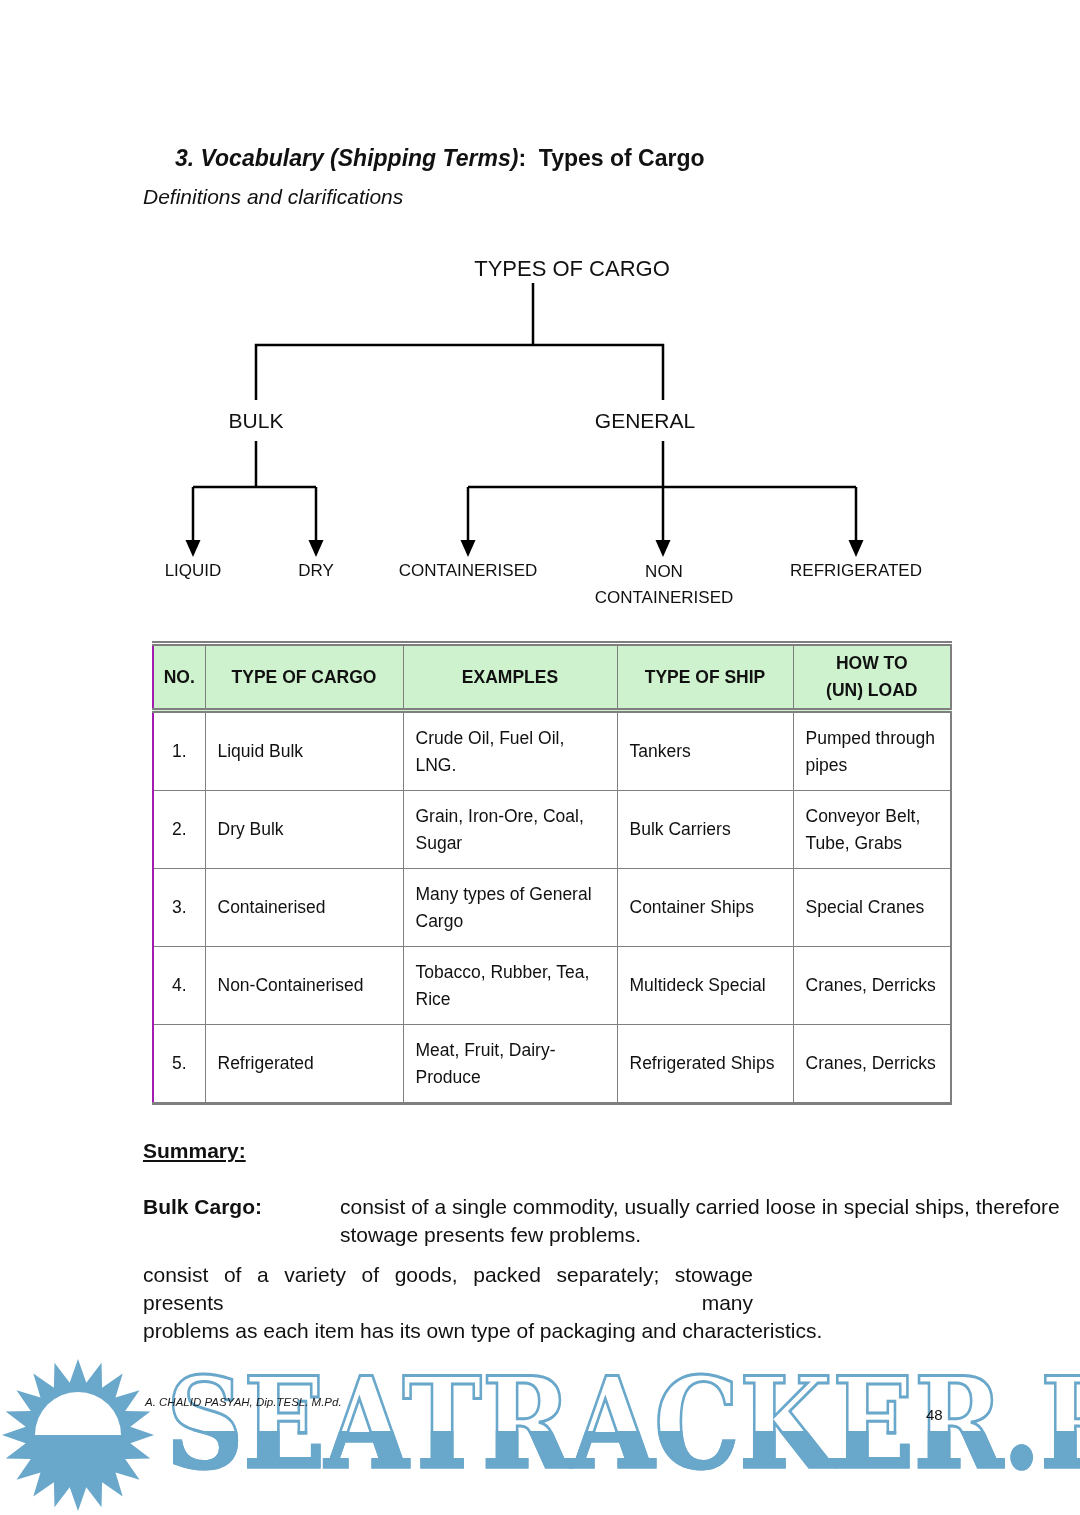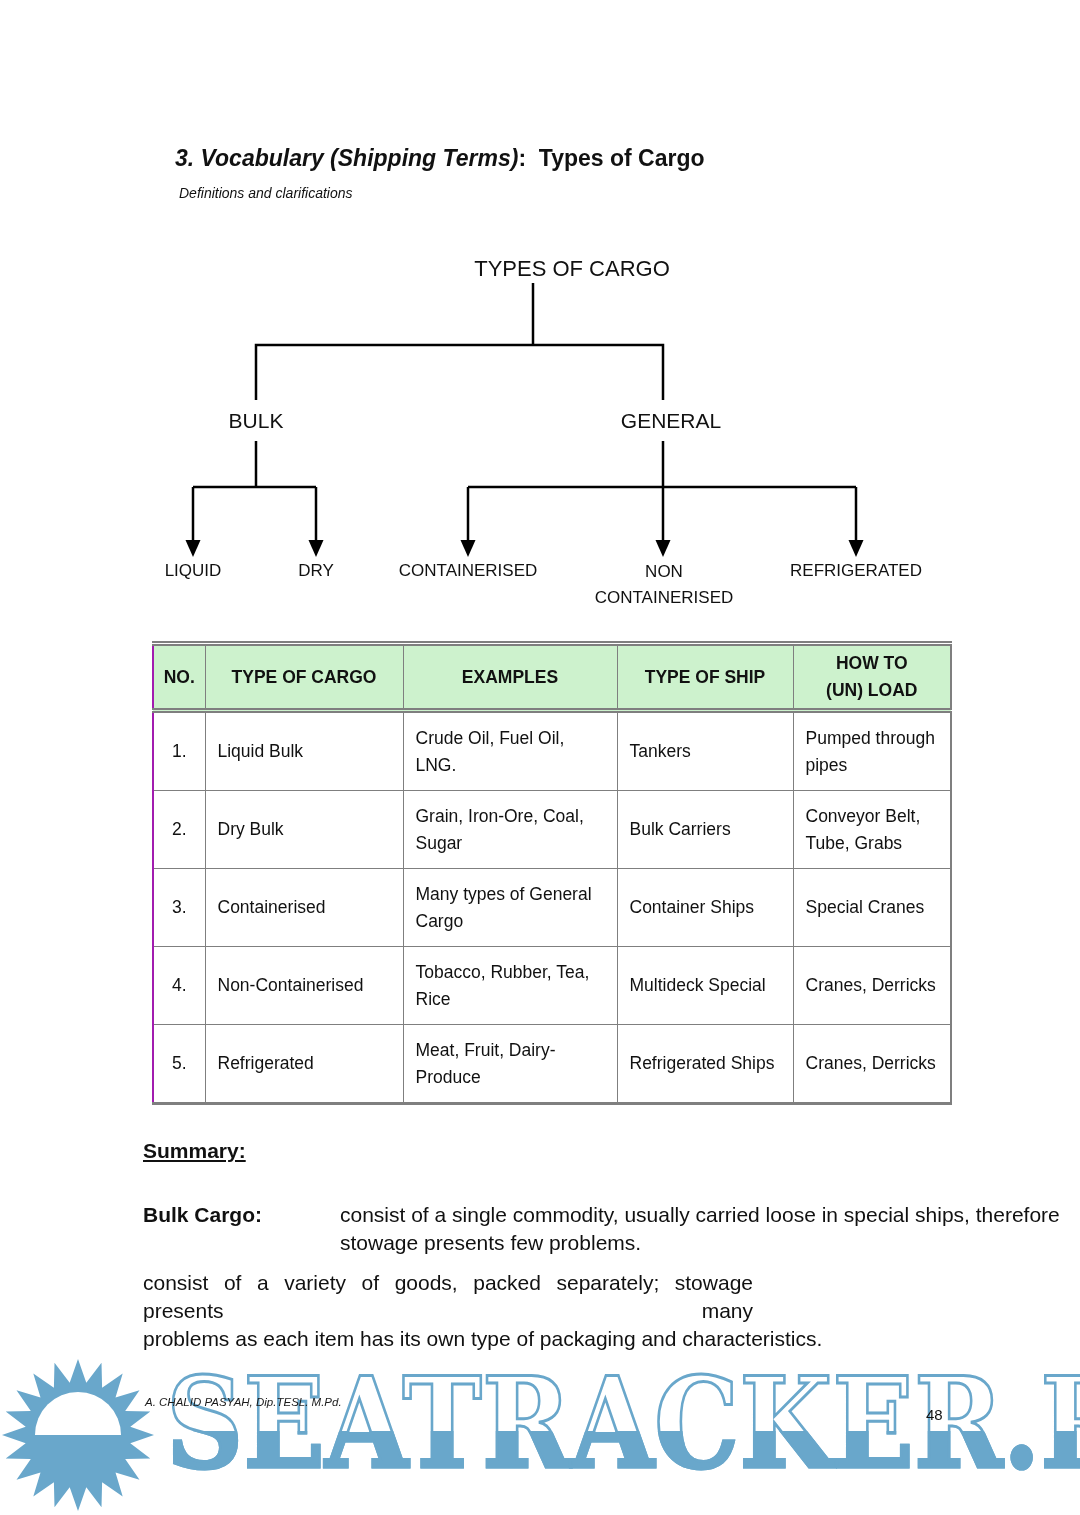--- a/index.html
+++ b/index.html
@@ -9,21 +9,21 @@
     background:#ffffff;
     overflow:hidden;
     font-family:"Liberation Sans","DejaVu Sans",sans-serif;
     color:#111111;
   }
 
   
   .title{position:absolute;left:143px;top:145px;font-size:23px;margin-left:32px;}
   .title .t-it{font-weight:bold;font-style:italic;}
   .title .t-rest{font-weight:bold;white-space:pre-wrap;}
-  .subtitle{position:absolute;left:143px;top:185px;font-size:14px;font-style:italic;margin-left:36px;}
+  .subtitle{position:absolute;left:143px;top:185px;font-size:21px;font-style:italic;}
 
   
   .diagram{position:absolute;left:143px;top:245px;width:810px;height:375px;}
   .diagram svg{position:absolute;left:0;top:0;}
   .tree-label{position:absolute;transform:translateX(-50%);white-space:nowrap;color:#111;}
   .root-label{left:429px;top:11px;font-size:22px;}
   .lvl1{top:164px;font-size:21px;}
   .leaf{top:316px;font-size:17px;}
   .leaf-nc{top:314px;white-space:normal;width:178px;text-align:center;line-height:26px;}
 
@@ -40,21 +40,21 @@
     border-top:5px double #7f7f7f;border-bottom:5px double #7f7f7f;
   }
   table.cargo{border-left:2px solid #a21caf;border-right:2px solid #7f7f7f;border-bottom:3px solid #7f7f7f;}
   table.cargo td{height:77px;vertical-align:middle;padding:0 12px;text-align:left;}
   table.cargo td.no-col{text-align:center;padding:0;}
   table.cargo td.load-col{padding-right:2px;}
 
   
   .summary{position:absolute;left:143px;top:1137px;width:807px;font-size:21px;line-height:28px;}
   .sum-head{font-weight:bold;text-decoration:underline;}
-  .sum-item{display:flex;margin-top:36px;}
+  .sum-item{display:flex;margin-top:28px;}
   .sum-item + .sum-item{margin-top:12px;}
   .sum-term{width:197px;flex:0 0 197px;font-weight:bold;}
   .sum-def{width:610px;}
   .def-line{white-space:nowrap;}
   .def-line.jst{text-align:justify;text-align-last:justify;white-space:normal;}
 
   
   .watermark{position:absolute;left:0;top:1340px;width:1080px;height:175px;z-index:1;}
   .wm-text{
     position:absolute;left:166px;top:20px;
@@ -98,21 +98,21 @@
       <g fill="#000000">
         <polygon points="42.5,295 57.5,295 50,312"></polygon>
         <polygon points="165.5,295 180.5,295 173,312"></polygon>
         <polygon points="317.5,295 332.5,295 325,312"></polygon>
         <polygon points="512.5,295 527.5,295 520,312"></polygon>
         <polygon points="705.5,295 720.5,295 713,312"></polygon>
       </g>
     </svg>
     <span class="tree-label root-label">TYPES OF CARGO</span>
     <span class="tree-label lvl1" style="left:113px">BULK</span>
-    <span class="tree-label lvl1" style="left:528px">GENERAL</span>
+    <span class="tree-label lvl1" style="left:502px">GENERAL</span>
     <span class="tree-label leaf" style="left:50px">LIQUID</span>
     <span class="tree-label leaf" style="left:173px">DRY</span>
     <span class="tree-label leaf" style="left:325px">CONTAINERISED</span>
     <span class="tree-label leaf leaf-nc" style="left:521px">NON CONTAINERISED</span>
     <span class="tree-label leaf" style="left:713px">REFRIGERATED</span>
   </div>
 
   <div class="tbl-wrap">
     <table class="cargo">
       <colgroup>

